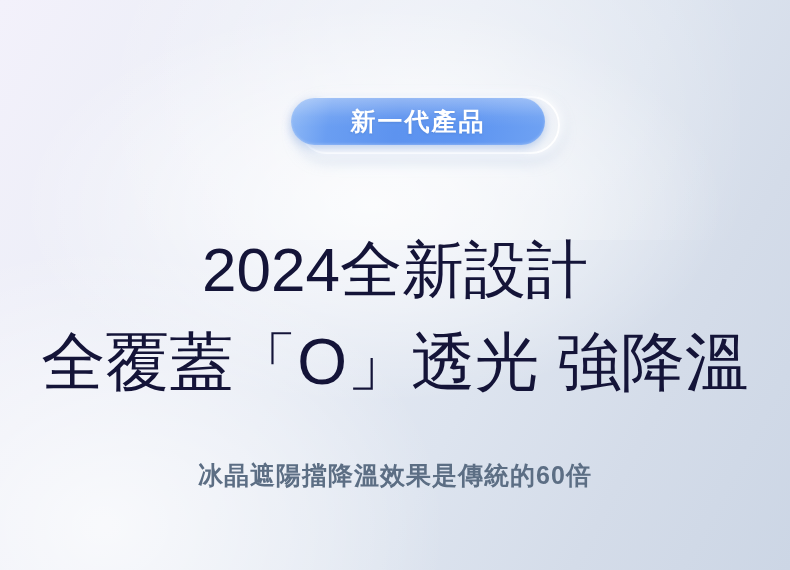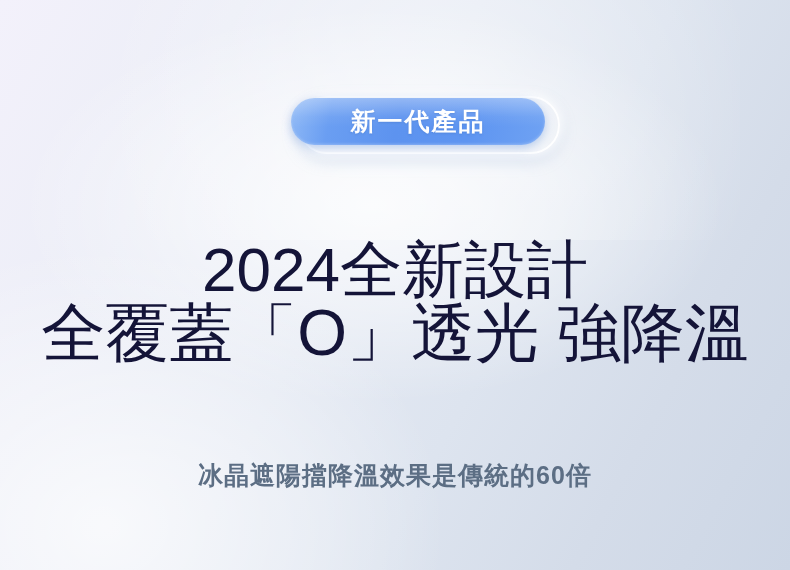--- a/index.html
+++ b/index.html
@@ -141,21 +141,21 @@
     white-space: nowrap;
     line-height: 1.02;
   }
   #headline-1 {
     font-size: 62px;
     letter-spacing: 0px;
   }
   #headline-2 {
     font-size: 64px;
     letter-spacing: 0px;
-    margin-top: 0;
+    margin-top: 29px;
   }
 
   
   #sub-block {
     position: absolute;
     left: 0;
     top: 462px;
     width: 790px;
     text-align: center;
   }

